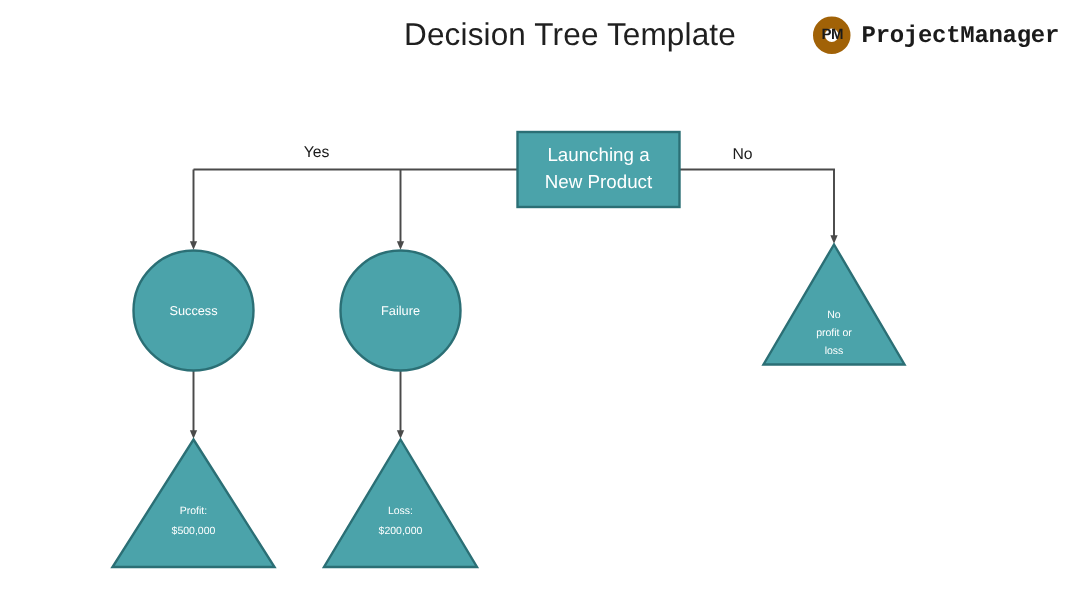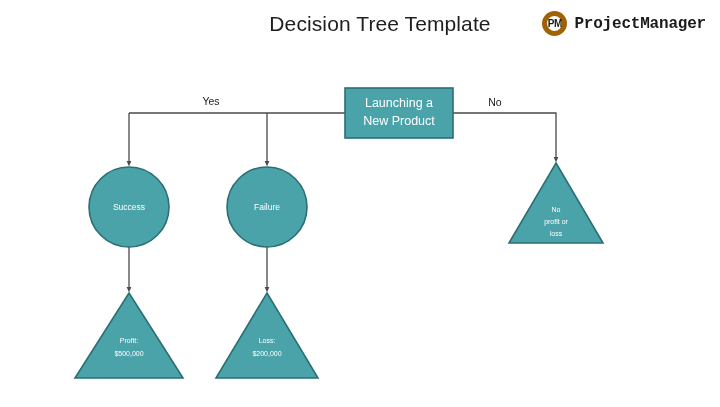--- a/index.html
+++ b/index.html
@@ -48,21 +48,21 @@
     position: absolute;
     right: 14px;
     top: 11px;
     display: flex;
     align-items: center;
     gap: 7px;
   }
   #brand-mark {
     width: 25px;
     height: 25px;
-    border: 5px solid #a16207;
+    border: 8px solid #a16207;
     border-radius: 50%;
     display: flex;
     align-items: center;
     justify-content: center;
     box-sizing: border-box;
   }
   #brand-mark span {
     font-size: 10px;
     font-weight: bold;
     line-height: 1;

